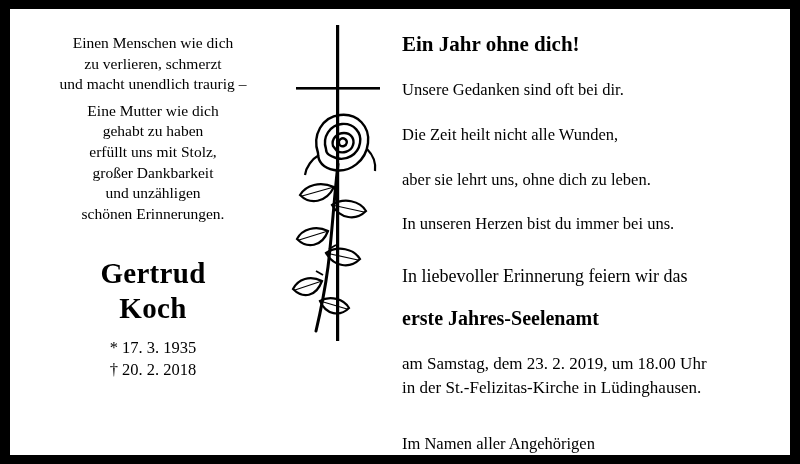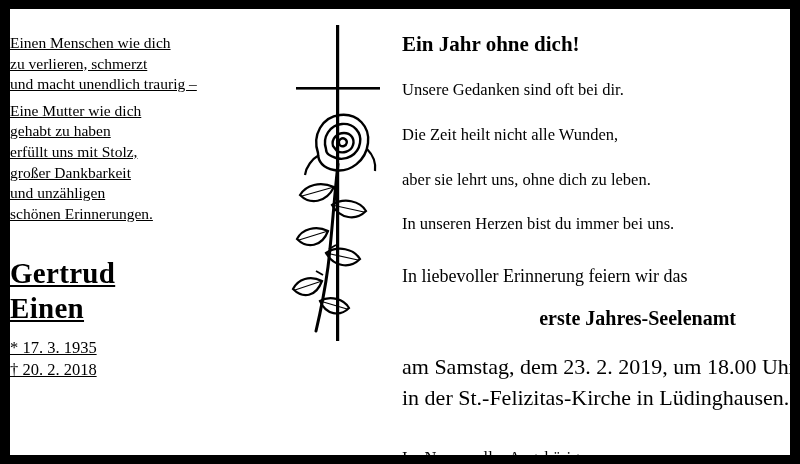--- a/index.html
+++ b/index.html
@@ -28,26 +28,25 @@
   .inner {
     position: relative;
     width: 100%;
     height: 100%;
     background: #ffffff;
   }
 
   
   .left-col {
     position: absolute;
-    left: 0;
+    left: 8px;
     top: 0;
     width: 270px;
     height: 100%;
-    text-align: left;
-    text-decoration: underline;
+    text-align: center;
   }
   .verse {
     margin-top: 24px;
     font-size: 15.5px;
     line-height: 1.33;
   }
   .verse .line {
     white-space: nowrap;
   }
   .verse.second {
@@ -104,26 +103,26 @@
   }
   .intro {
     margin-top: 30px;
     font-size: 18px;
     font-family: Liberation Serif, serif;
   }
   .service-title {
     margin-top: 20px;
     font-size: 20px;
     font-weight: bold;
-    text-align: right;
+    text-align: left;
     padding-right: 38px;
   }
   .when {
     margin-top: 22px;
-    font-size: 22px;
+    font-size: 17px;
     line-height: 1.4;
   }
   .when .line {
     white-space: nowrap;
   }
   .closing {
     margin-top: 34px;
     font-size: 16.5px;
   }
   .signature {
@@ -149,21 +148,21 @@
         <div class="line">Eine Mutter wie dich</div>
         <div class="line">gehabt zu haben</div>
         <div class="line">erfüllt uns mit Stolz,</div>
         <div class="line">großer Dankbarkeit</div>
         <div class="line">und unzähligen</div>
         <div class="line">schönen Erinnerungen.</div>
       </div>
 
       <div class="deceased-name">
         <div>Gertrud</div>
-        <div>Einen</div>
+        <div>Koch</div>
       </div>
 
       <div class="dates">
         <div>* 17. 3. 1935</div>
         <div>† 20. 2. 2018</div>
       </div>
     </div>
 
     <div class="center-graphic">
       <svg width="128" height="446" viewBox="0 0 128 446" xmlns="http://www.w3.org/2000/svg" aria-hidden="true">

